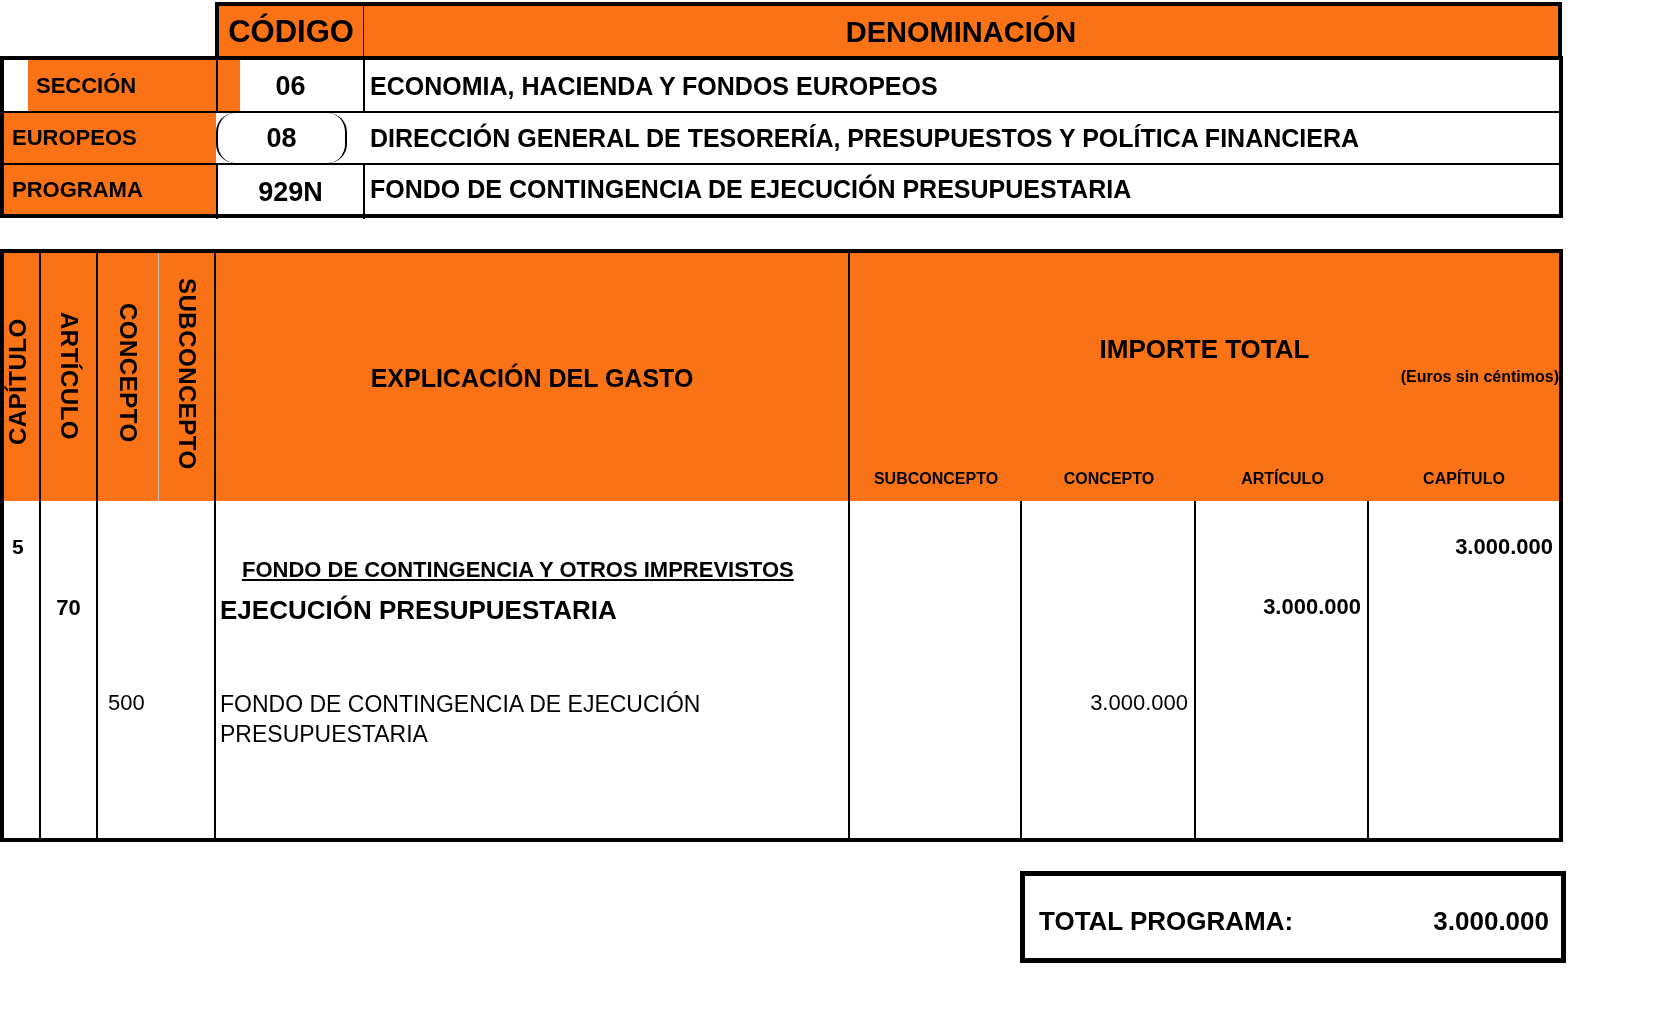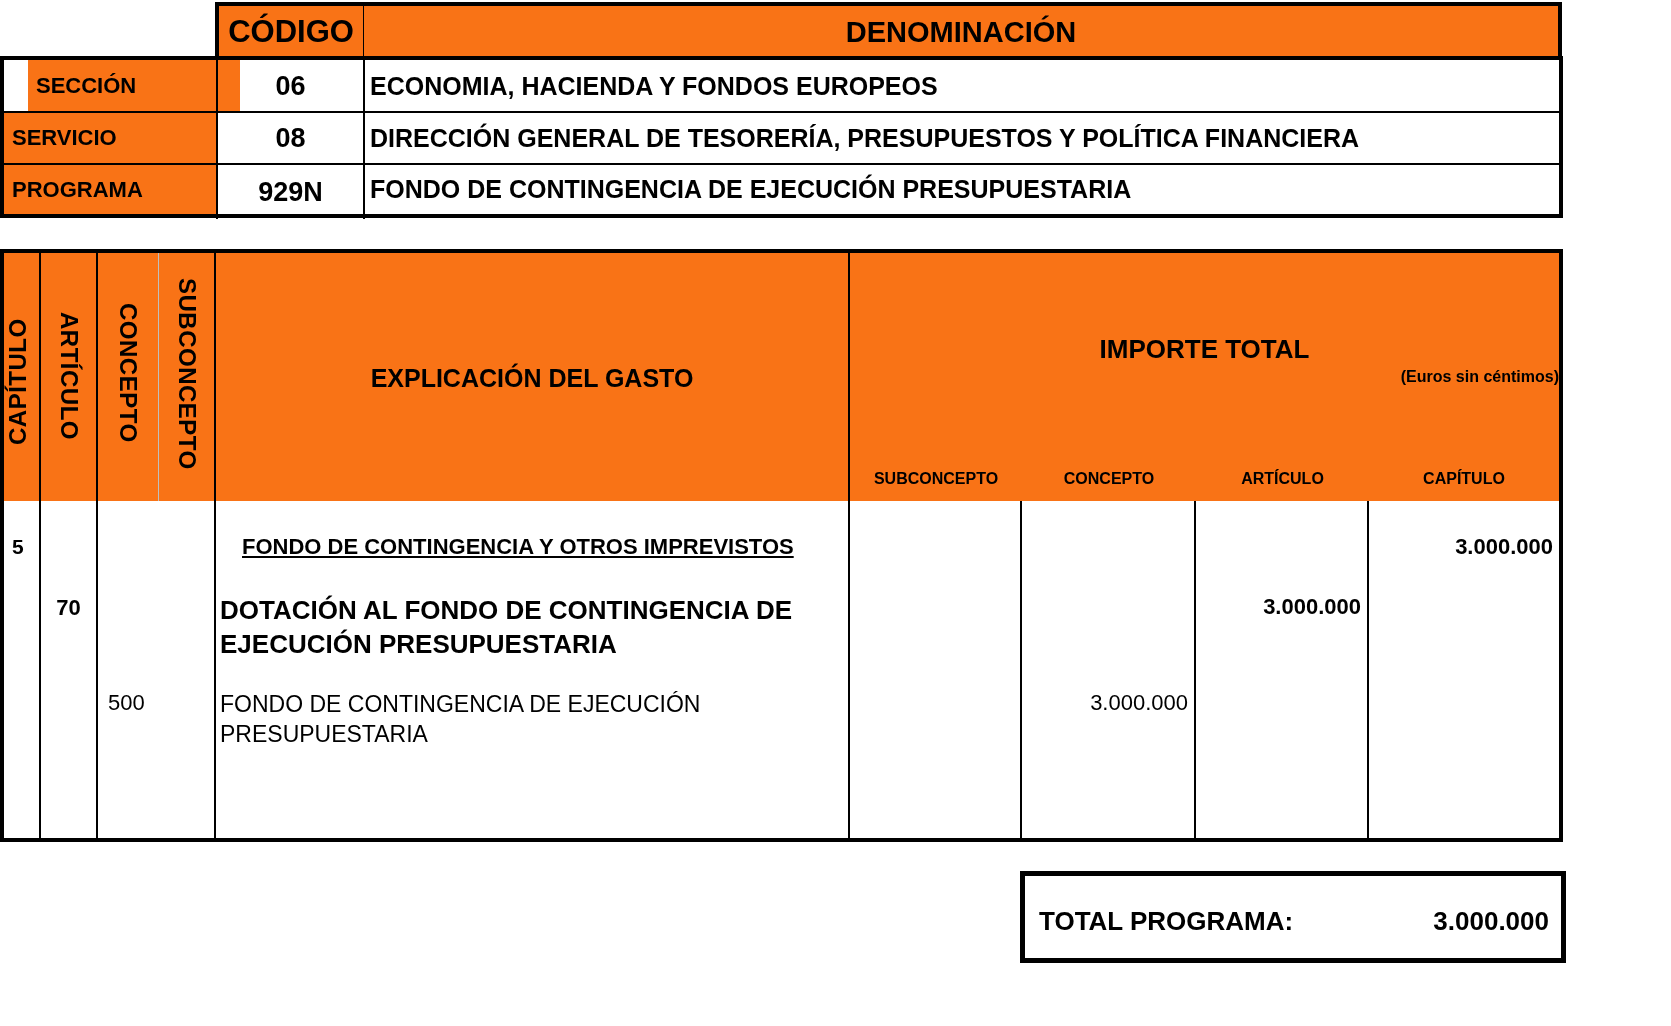--- a/index.html
+++ b/index.html
@@ -31,23 +31,23 @@
   </div>
   <div class="abs center b" style="left:216px;top:60px;width:149px;height:52px;border-left:2px solid #000;border-right:2px solid #000;font-size:27px;">
     <span>06</span>
   </div>
   <div class="abs vcenter b" style="left:365px;top:60px;width:1194px;height:52px;padding-left:5px;font-size:25px;">
     <span>ECONOMIA, HACIENDA Y FONDOS EUROPEOS</span>
   </div>
   <div class="abs" style="left:4px;top:111px;width:1555px;height:2px;background:#000;"></div>
 
   <div class="abs gray vcenter b" style="left:4px;top:113px;width:212px;height:50px;padding-left:8px;font-size:22px;">
-    <span>SERVICIO</span>
+    <span>EUROPEOS</span>
   </div>
-  <div class="abs center b" style="left:216px;top:113px;width:149px;height:50px;border-left:2px solid #000;border-right:2px solid #000;font-size:27px;">
+  <div class="abs center b" style="left:216px;top:113px;width:131px;height:50px;border-left:2px solid #000;border-right:2px solid #000;font-size:27px;border-radius:19px;">
     <span>08</span>
   </div>
   <div class="abs vcenter b" style="left:365px;top:113px;width:1194px;height:50px;padding-left:5px;font-size:25px;border-radius:19px;">
     <span>DIRECCIÓN GENERAL DE TESORERÍA, PRESUPUESTOS Y POLÍTICA FINANCIERA</span>
   </div>
   <div class="abs" style="left:4px;top:163px;width:1555px;height:2px;background:#000;"></div>
 
   <div class="abs gray vcenter b" style="left:4px;top:165px;width:212px;height:49px;padding-left:8px;font-size:22px;">
     <span>PROGRAMA</span>
   </div>
@@ -107,32 +107,31 @@
   <div class="abs b" style="left:1196px;top:470px;width:173px;text-align:center;font-size:16px;">
     <span>ARTÍCULO</span>
   </div>
   <div class="abs b" style="left:1369px;top:470px;width:190px;text-align:center;font-size:16px;">
     <span>CAPÍTULO</span>
   </div>
 
   <div class="abs b" style="left:12px;top:535px;font-size:21px;">
     <span>5</span>
   </div>
-  <div class="abs b" style="left:242px;top:534px;font-size:22px;text-decoration:underline;text-align:right;">
+  <div class="abs b" style="left:242px;top:557px;font-size:22px;text-decoration:underline;text-align:right;">
     <span>FONDO DE CONTINGENCIA Y OTROS IMPREVISTOS</span>
   </div>
   <div class="abs b" style="left:1369px;top:534px;width:184px;text-align:right;font-size:22px;">
     <span>3.000.000</span>
   </div>
 
   <div class="abs b" style="left:41px;top:595px;width:55px;text-align:center;font-size:22px;">
     <span>70</span>
   </div>
   <div class="abs b" style="left:220px;top:593px;font-size:26px;line-height:34px;">
-    <div>DOTACIÓN AL FONDO DE CONTINGENCIA DE</div>
     <div>EJECUCIÓN PRESUPUESTARIA</div>
   </div>
   <div class="abs b" style="left:1196px;top:594px;width:165px;text-align:right;font-size:22px;">
     <span>3.000.000</span>
   </div>
 
   <div class="abs" style="left:108px;top:690px;font-size:22px;">
     <span>500</span>
   </div>
   <div class="abs" style="left:220px;top:689px;font-size:23px;line-height:30px;">

